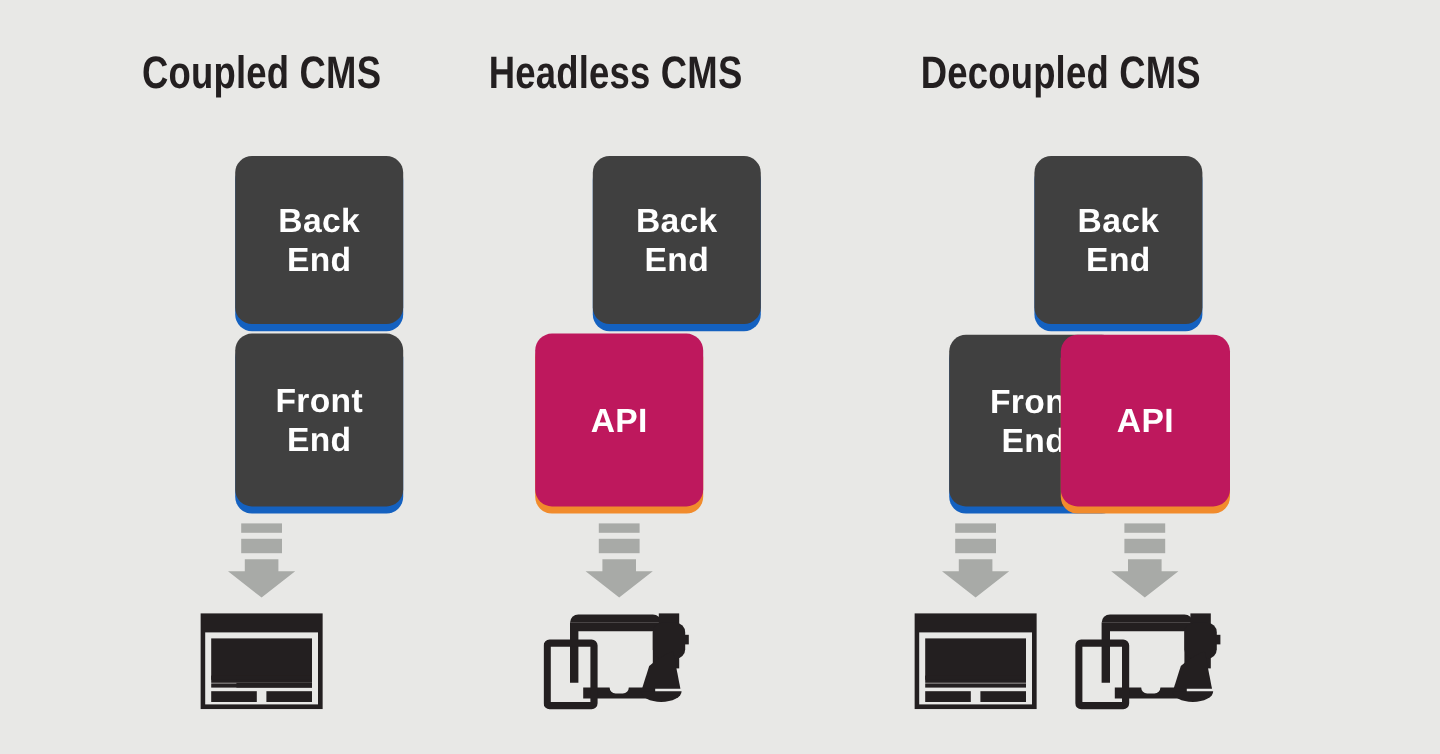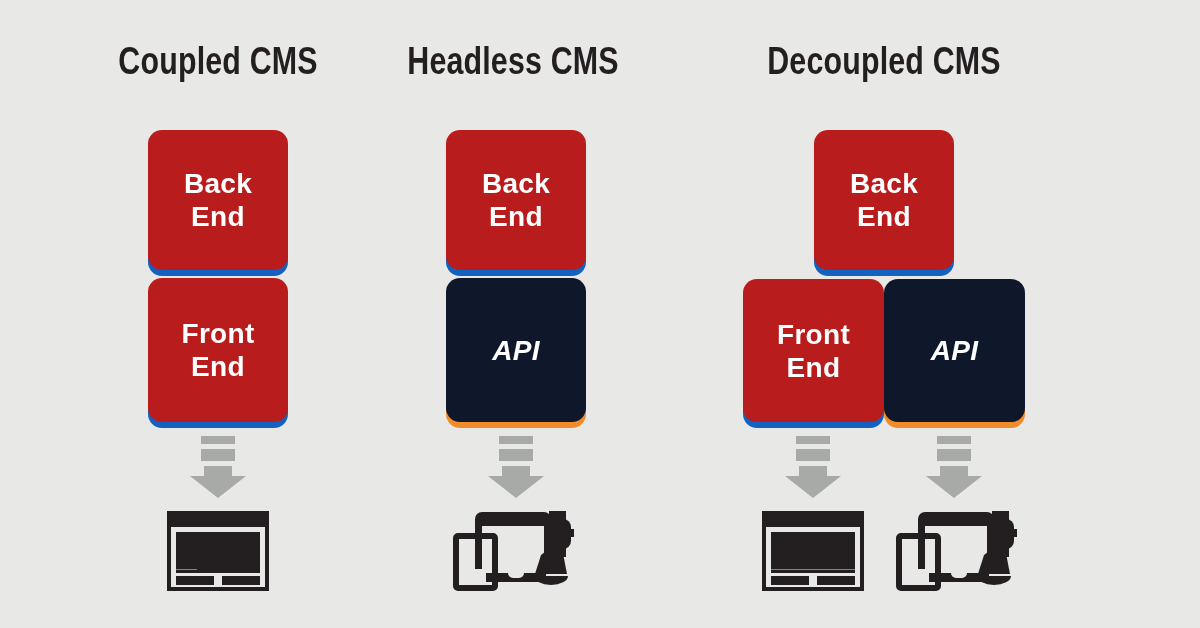--- a/index.html
+++ b/index.html
@@ -56,27 +56,27 @@
     color: #ffffff;
     font-family: "Liberation Sans", sans-serif;
     font-weight: 700;
     font-size: 28px;
     line-height: 33px;
     letter-spacing: 0.3px;
   }
   .block .lbl { white-space: pre-line; pointer-events: none; }
 
   .block.blue {
-    background: #b91c1c;
+    background: #404040;
     box-shadow: 0 6px 0 0 #1461c0;
+    margin-left: 48px;
   }
   .block.amber {
-    background: #0f172a;
+    background: #be185d;
     box-shadow: 0 6px 0 0 #f18b2c;
-    font-style: italic;
   }
 
   
   .arrow {
     position: absolute;
     width: 60px;
     height: 64px;
   }
   .arrow svg { display: block; }
 

